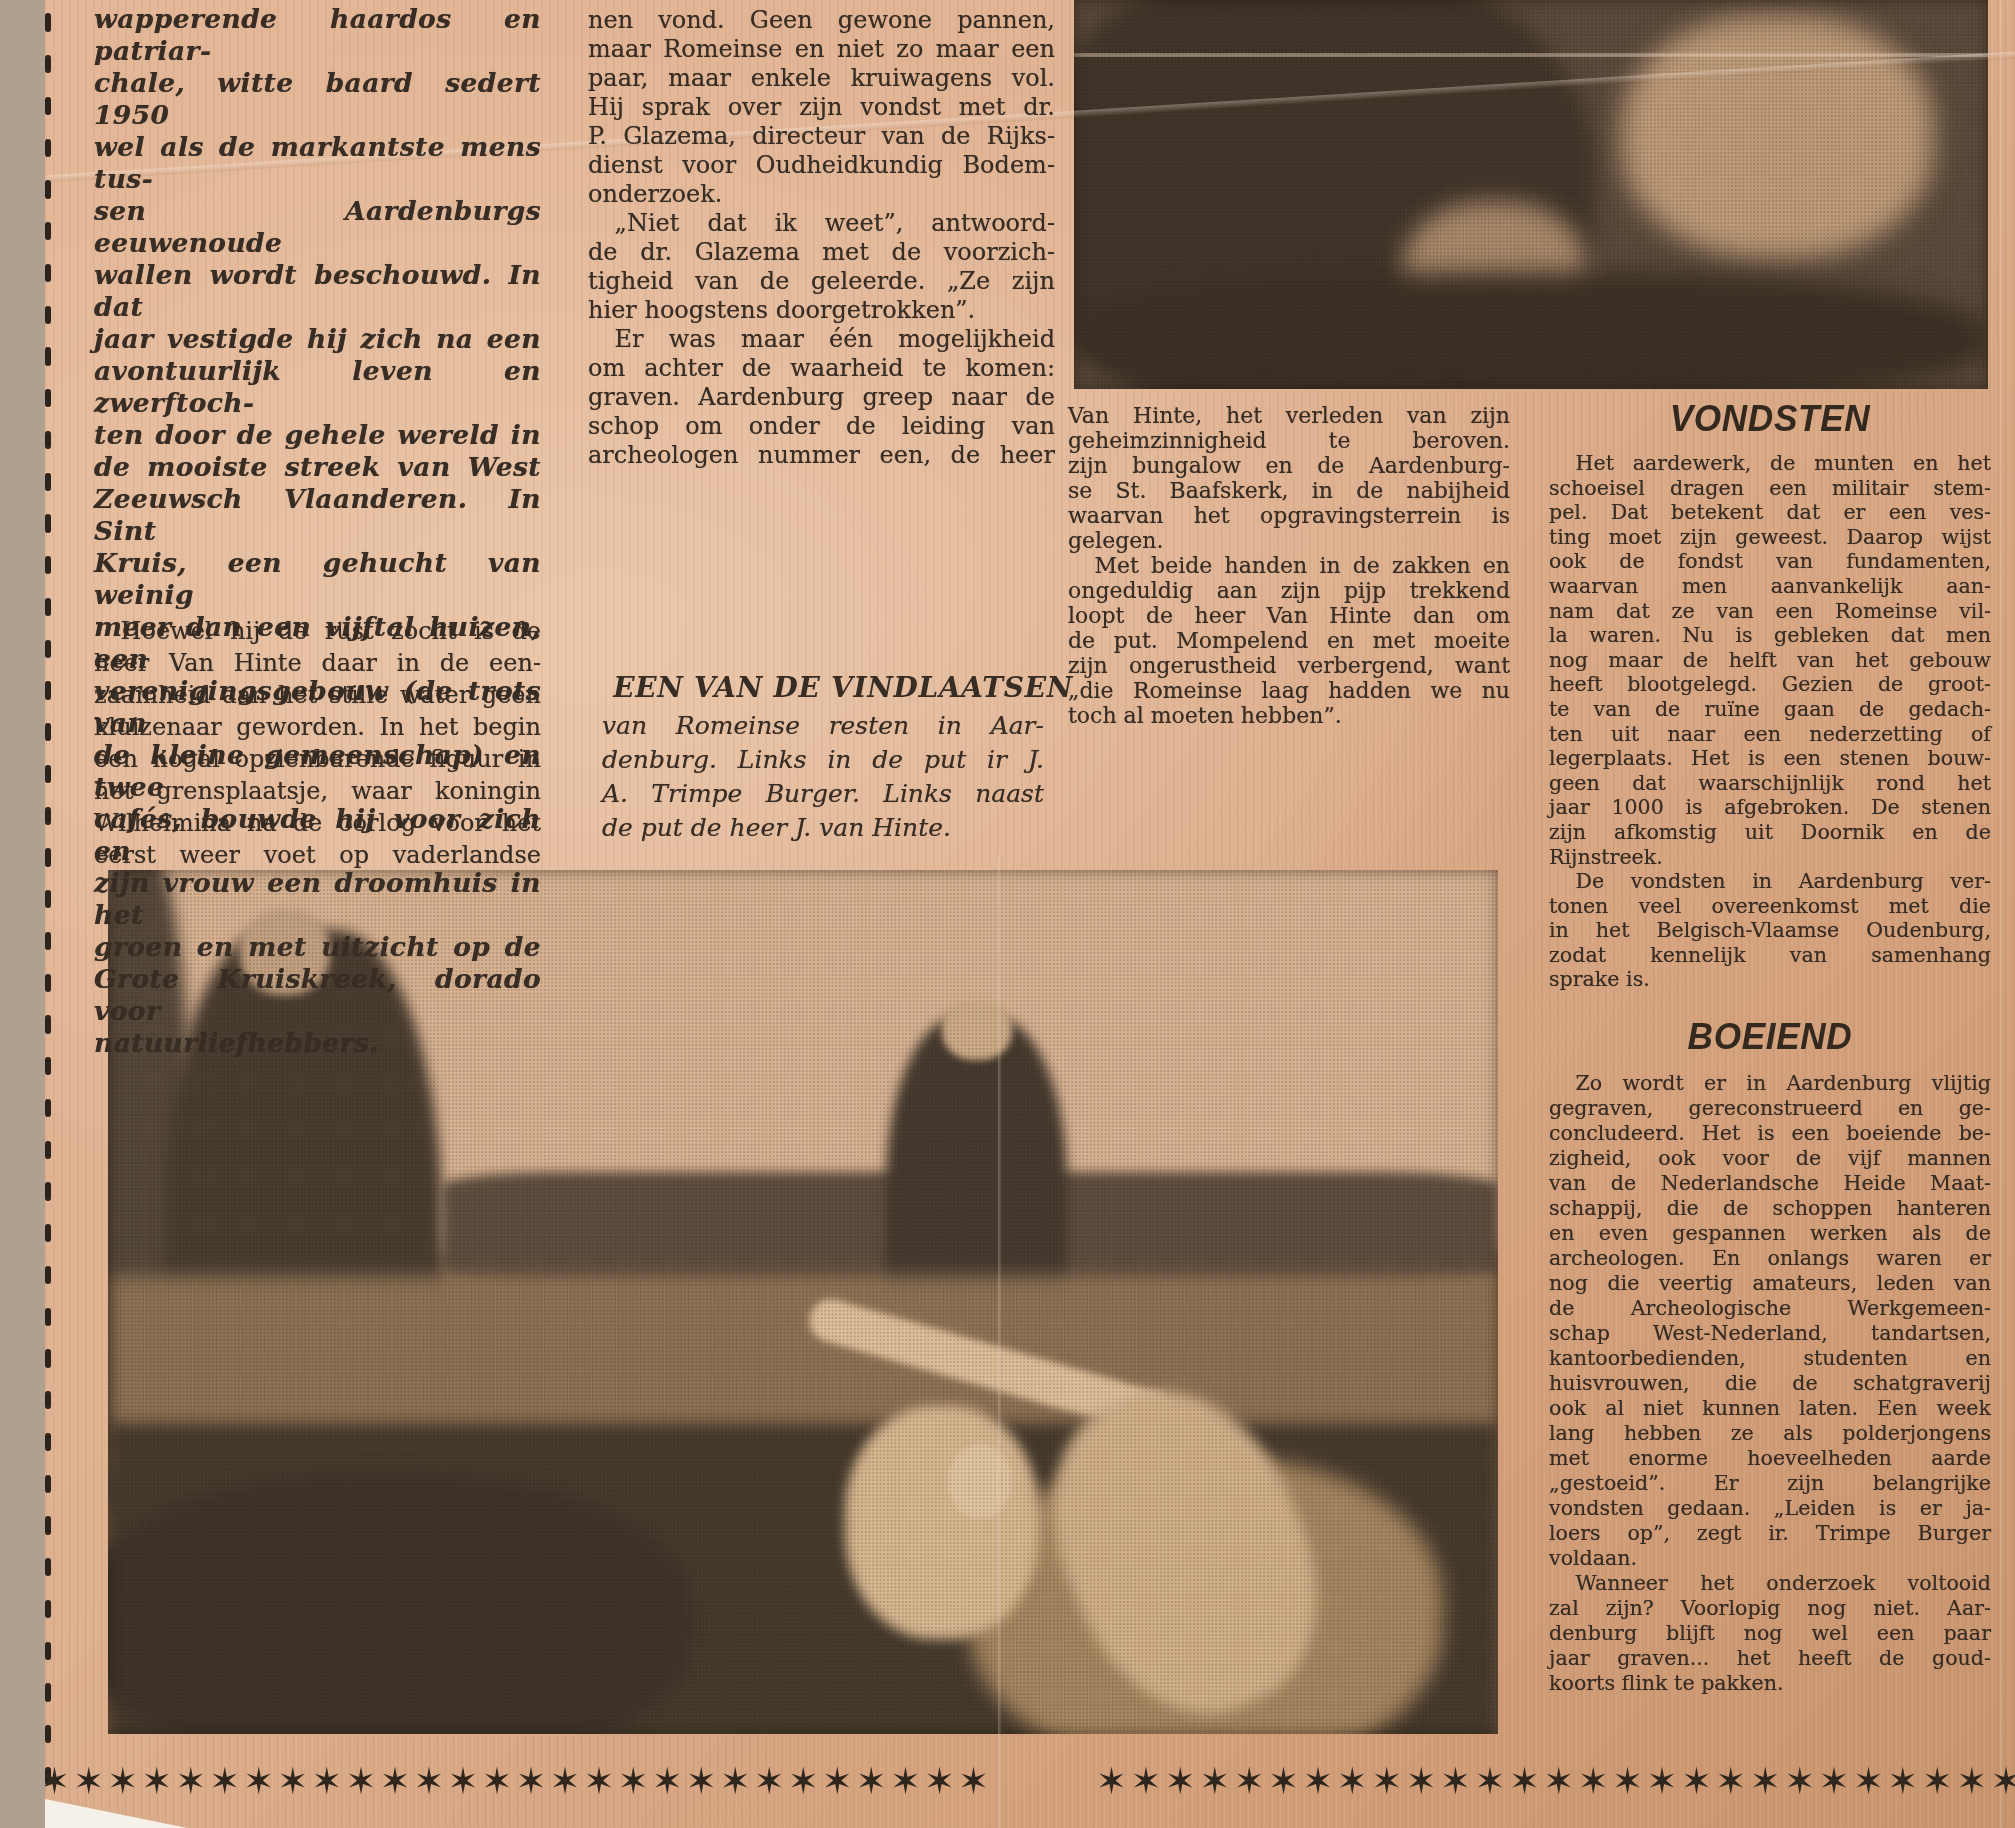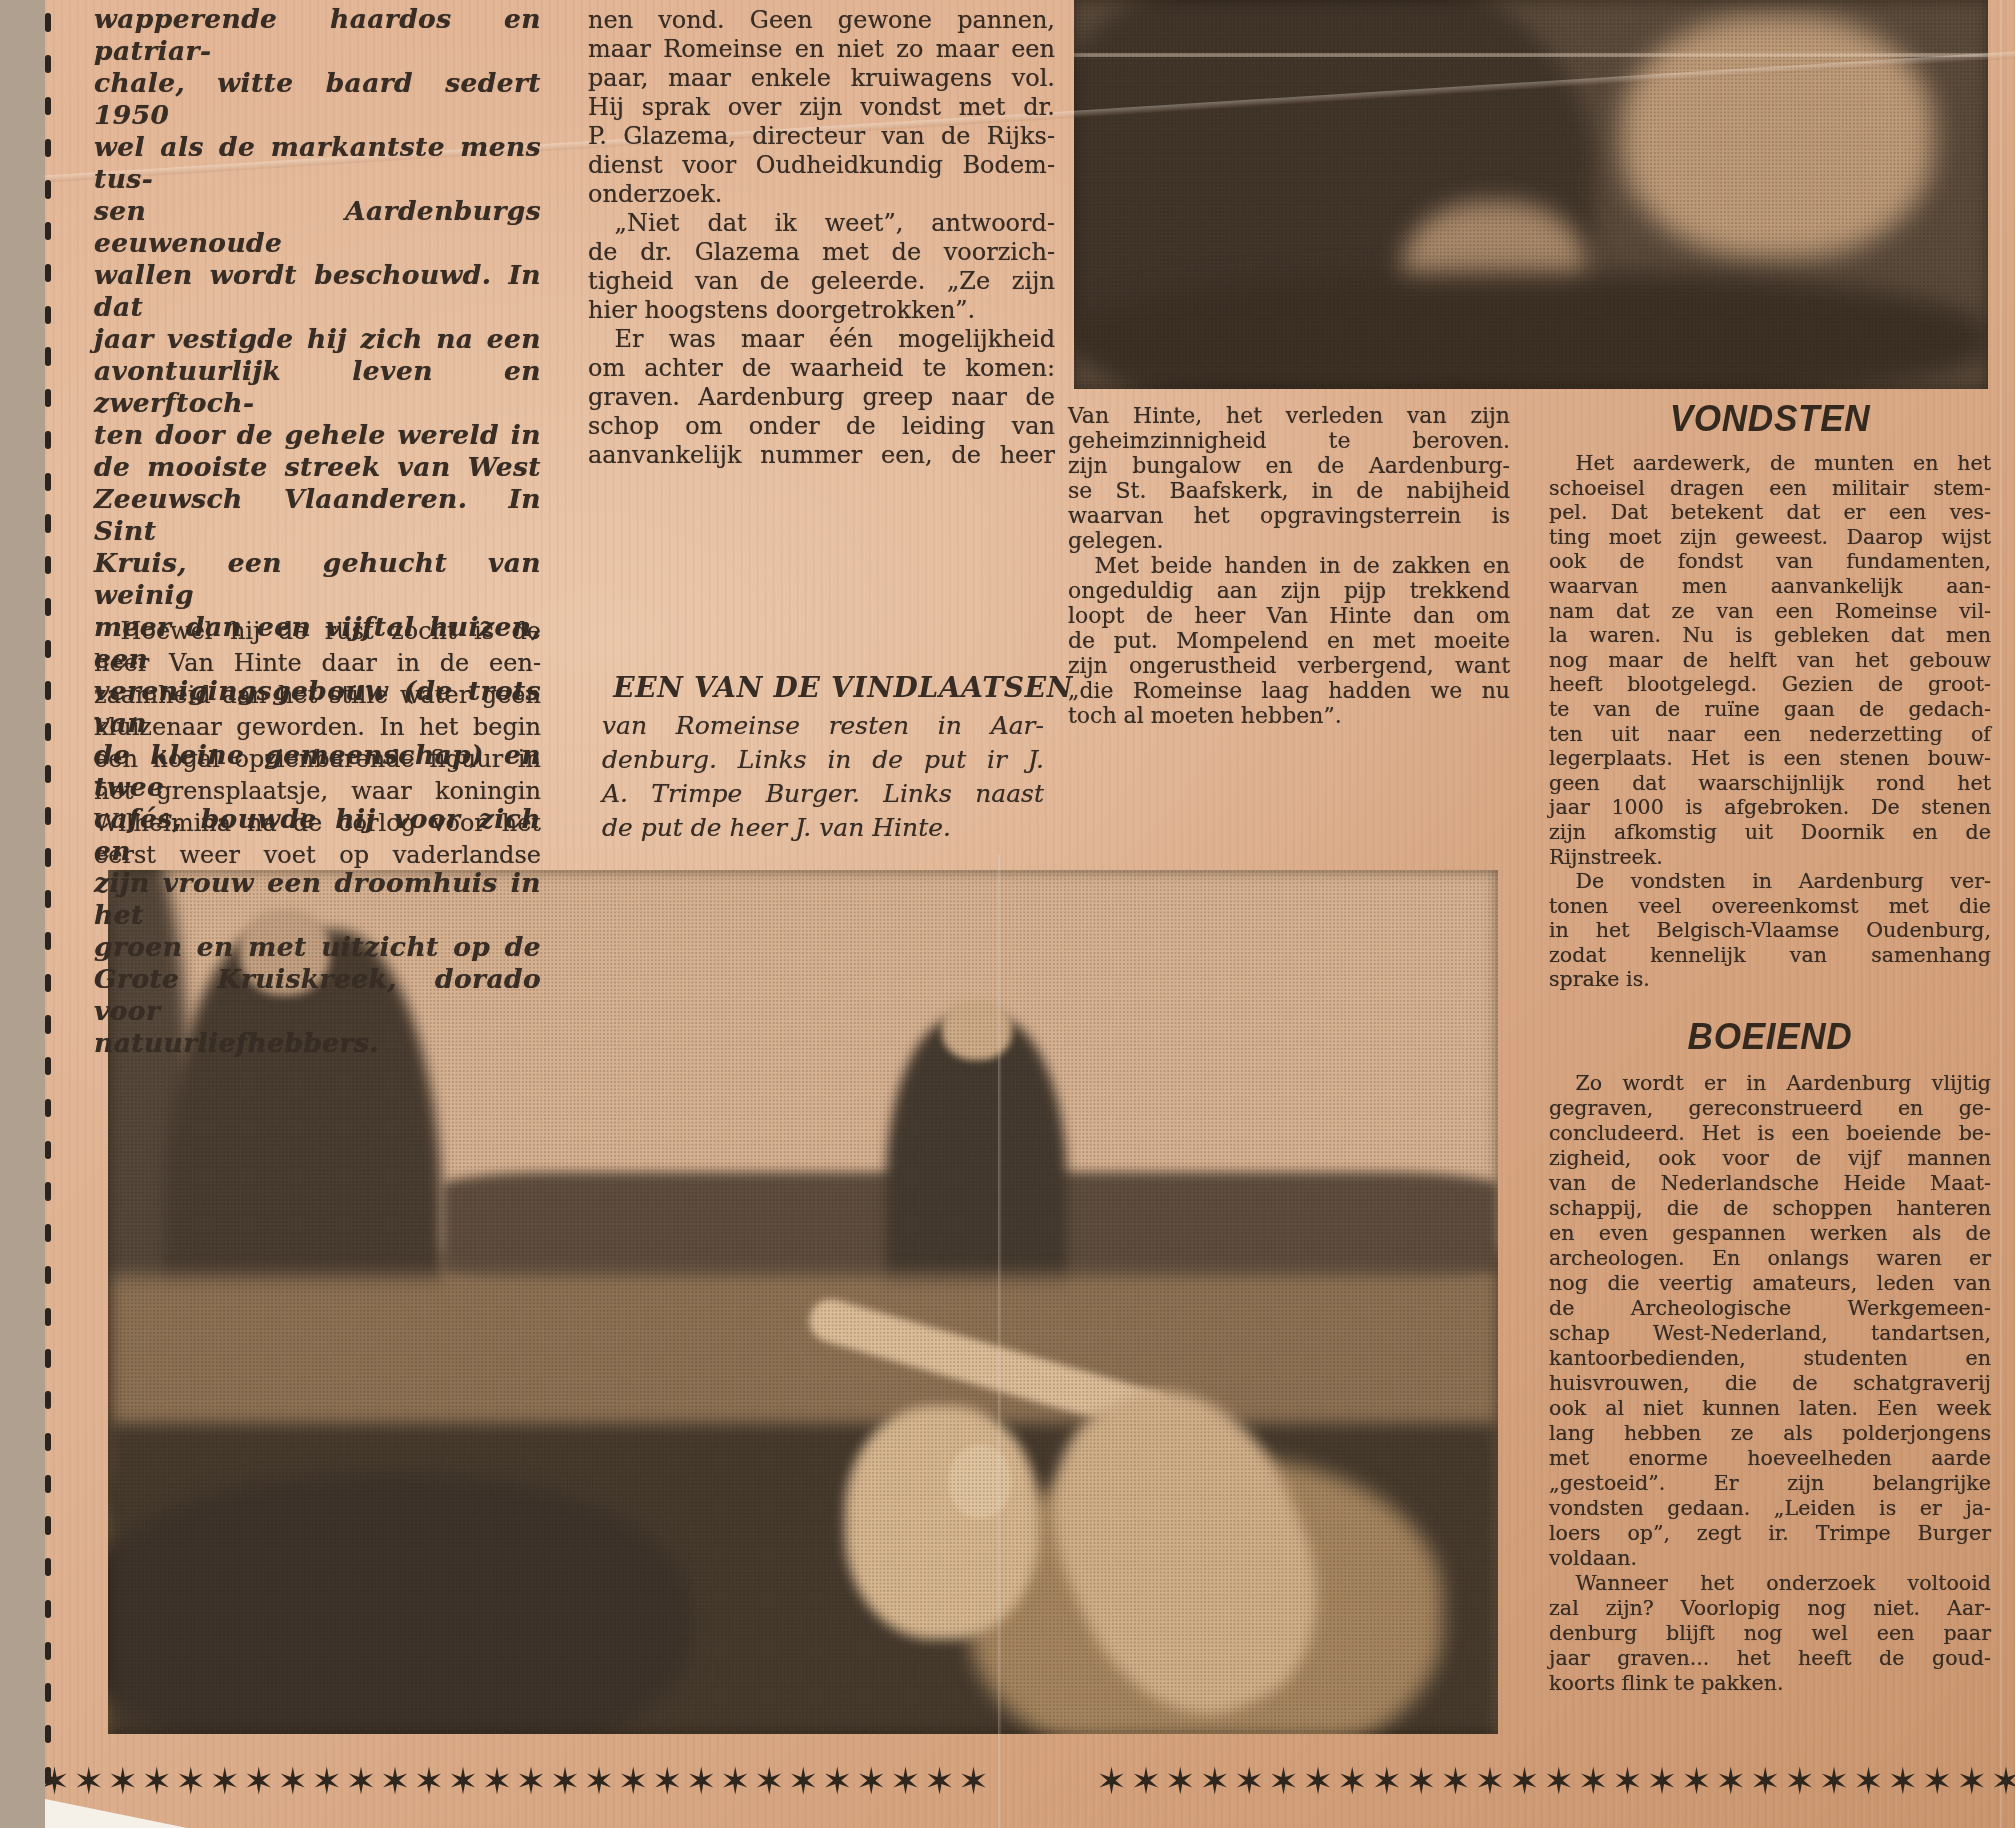--- a/index.html
+++ b/index.html
@@ -162,21 +162,21 @@
         <div class="tline ind">„Niet dat ik weet”, antwoord-</div>
         <div class="tline">de dr. Glazema met de voorzich-</div>
         <div class="tline">tigheid van de geleerde. „Ze zijn</div>
         <div class="tline noj">hier hoogstens doorgetrokken”.</div>
       </span>
     <span class="block">
         <div class="tline ind">Er was maar één mogelijkheid</div>
         <div class="tline">om achter de waarheid te komen:</div>
         <div class="tline">graven. Aardenburg greep naar de</div>
         <div class="tline">schop om onder de leiding van</div>
-        <div class="tline">aanvankelijk nummer een, de heer</div>
+        <div class="tline">archeologen nummer een, de heer</div>
       </span>
   </div>
 
   <div class="col" id="caption-head">EEN VAN DE VINDLAATSEN</div>
   <div class="col" id="caption">
       <div class="tline">van Romeinse resten in Aar-</div>
       <div class="tline">denburg. Links in de put ir J.</div>
       <div class="tline">A. Trimpe Burger. Links naast</div>
       <div class="tline noj">de put de heer J. van Hinte.</div>
     </div>

